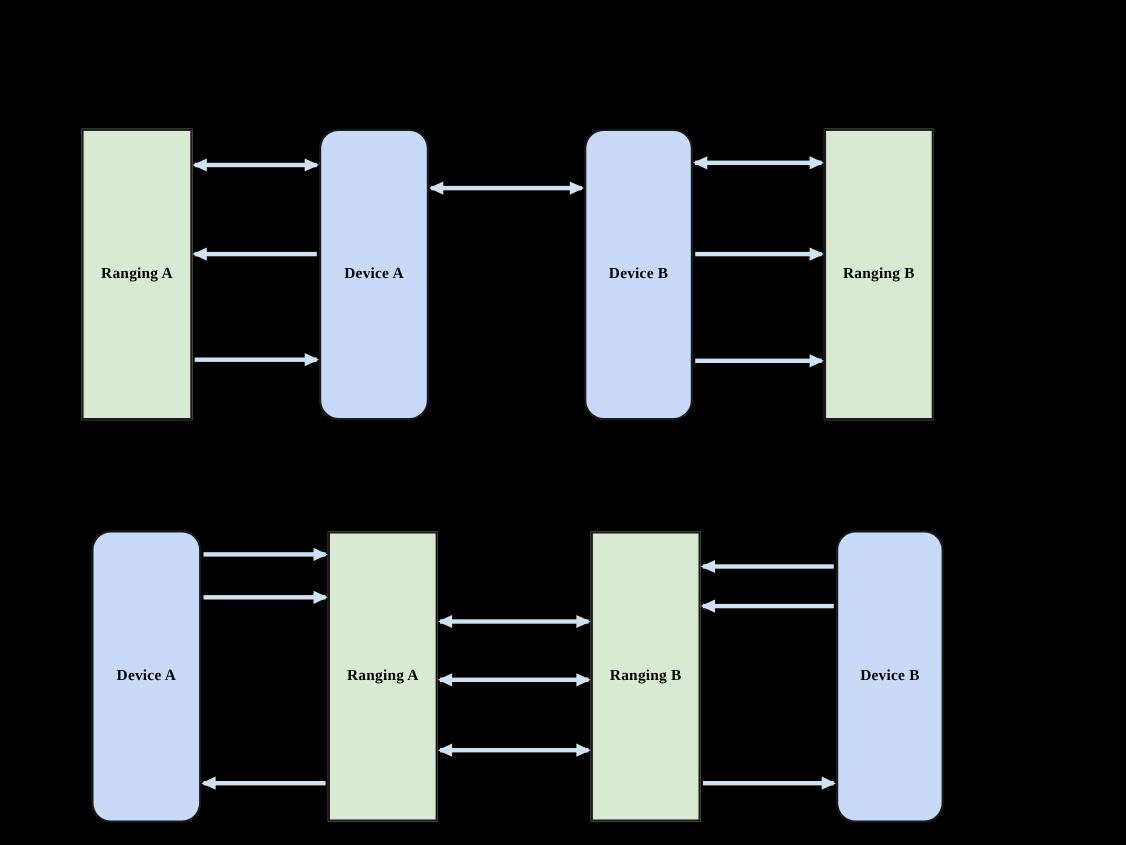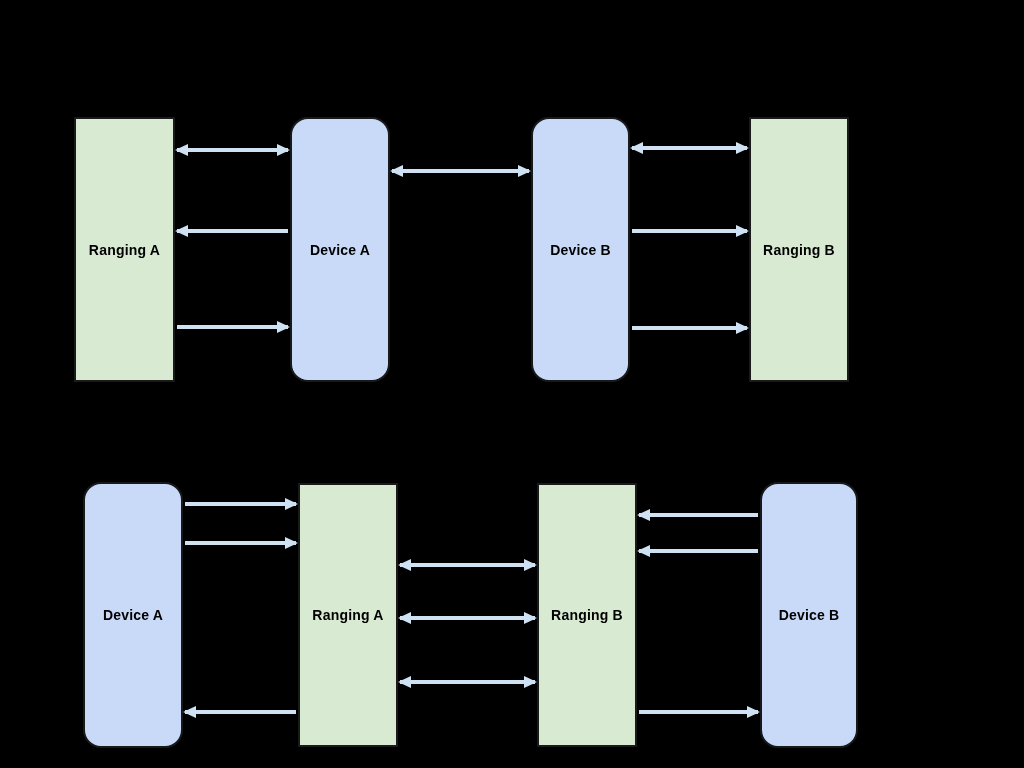--- a/index.html
+++ b/index.html
@@ -23,20 +23,21 @@
     justify-content: center;
     border: 2px solid rgba(15,15,15,0.95);
   }
   .box.device { border-radius: 18px; }
   .box .label {
     font-size: 14px;
     font-weight: 700;
     color: #000;
     letter-spacing: 0.2px;
     white-space: nowrap;
+    font-family: Liberation Serif, serif;
   }
   .arrow { position: absolute; height: 14px; }
   .arrow .shaft {
     position: absolute;
     top: 50%;
     transform: translateY(-50%);
     height: 4px;
     left: 2px;
     right: 2px;
   }

